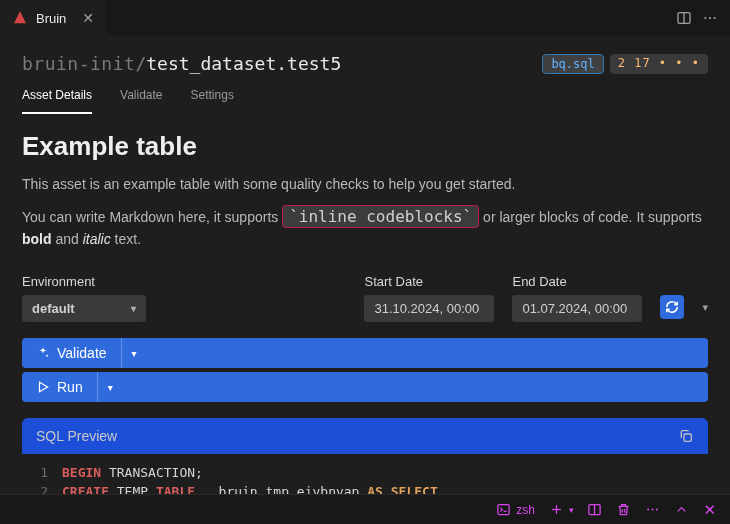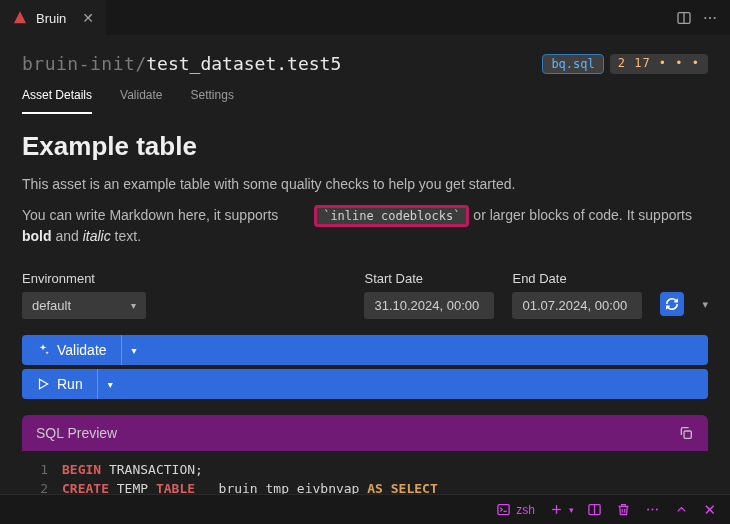--- a/index.html
+++ b/index.html
@@ -91,27 +91,26 @@
 
     .page-title {
       font-size: 26px;
       font-weight: 700;
       color: #efefef;
       margin-bottom: 12px;
     }
     .desc { font-size: 14px; color: #b8b8b8; margin-bottom: 10px; line-height: 1.5;}
     .desc code {
       background: #3c3c3c;
-      border: 3px solid #be185d;
+      border: 1px solid #be185d;
       padding: 1px 6px;
       border-radius: 4px;
       font-family: ui-monospace, monospace;
-      font-size: 12px;
+      font-size: 16px;
       color: #d0d0d0;
-      margin-left: 32px;
     }
     .desc b { color: #e8e8e8; }
     .desc i { color: #e0e0e0; }
 
     .controls-row {
       display: flex;
       gap: 18px;
       margin-top: 24px;
       align-items: flex-end;
     }
@@ -122,21 +121,21 @@
       color: #d0d0d0;
       border: none;
       padding: 6px 10px;
       border-radius: 3px;
       font-size: 13px;
       display: flex;
       align-items: center;
       justify-content: space-between;
       gap: 10px;
     }
-    .select { width: 124px; }
+    .select { width: 124px; font-weight: bold; }
     .date-field { width: 130px; font-family: inherit; }
     .chevron { color: #b0b0b0; font-size: 10px; }
     .spacer { flex: 1; }
     .refresh-btn {
       width: 24px; height: 24px;
       background: #2f6bdd;
       border-radius: 4px;
       display:flex; align-items:center; justify-content:center;
       align-self: flex-end;
       margin-bottom: 3px;
@@ -171,21 +170,21 @@
     }
     .split-btn svg { width:14px; height:14px; }
 
     .sql-panel {
       margin-top: 16px;
       background: #252526;
       border-radius: 6px;
       overflow: hidden;
     }
     .sql-header {
-      background: #701a75;
+      background: #1d4ed8;
       padding: 10px 14px;
       display: flex;
       justify-content: space-between;
       align-items:center;
       color: #c8c8c8;
       font-size: 14px;
     }
     .sql-header svg { width:16px; height:16px; color:#c0c0c0;}
     .sql-body {
       background: #1e1e1e;

